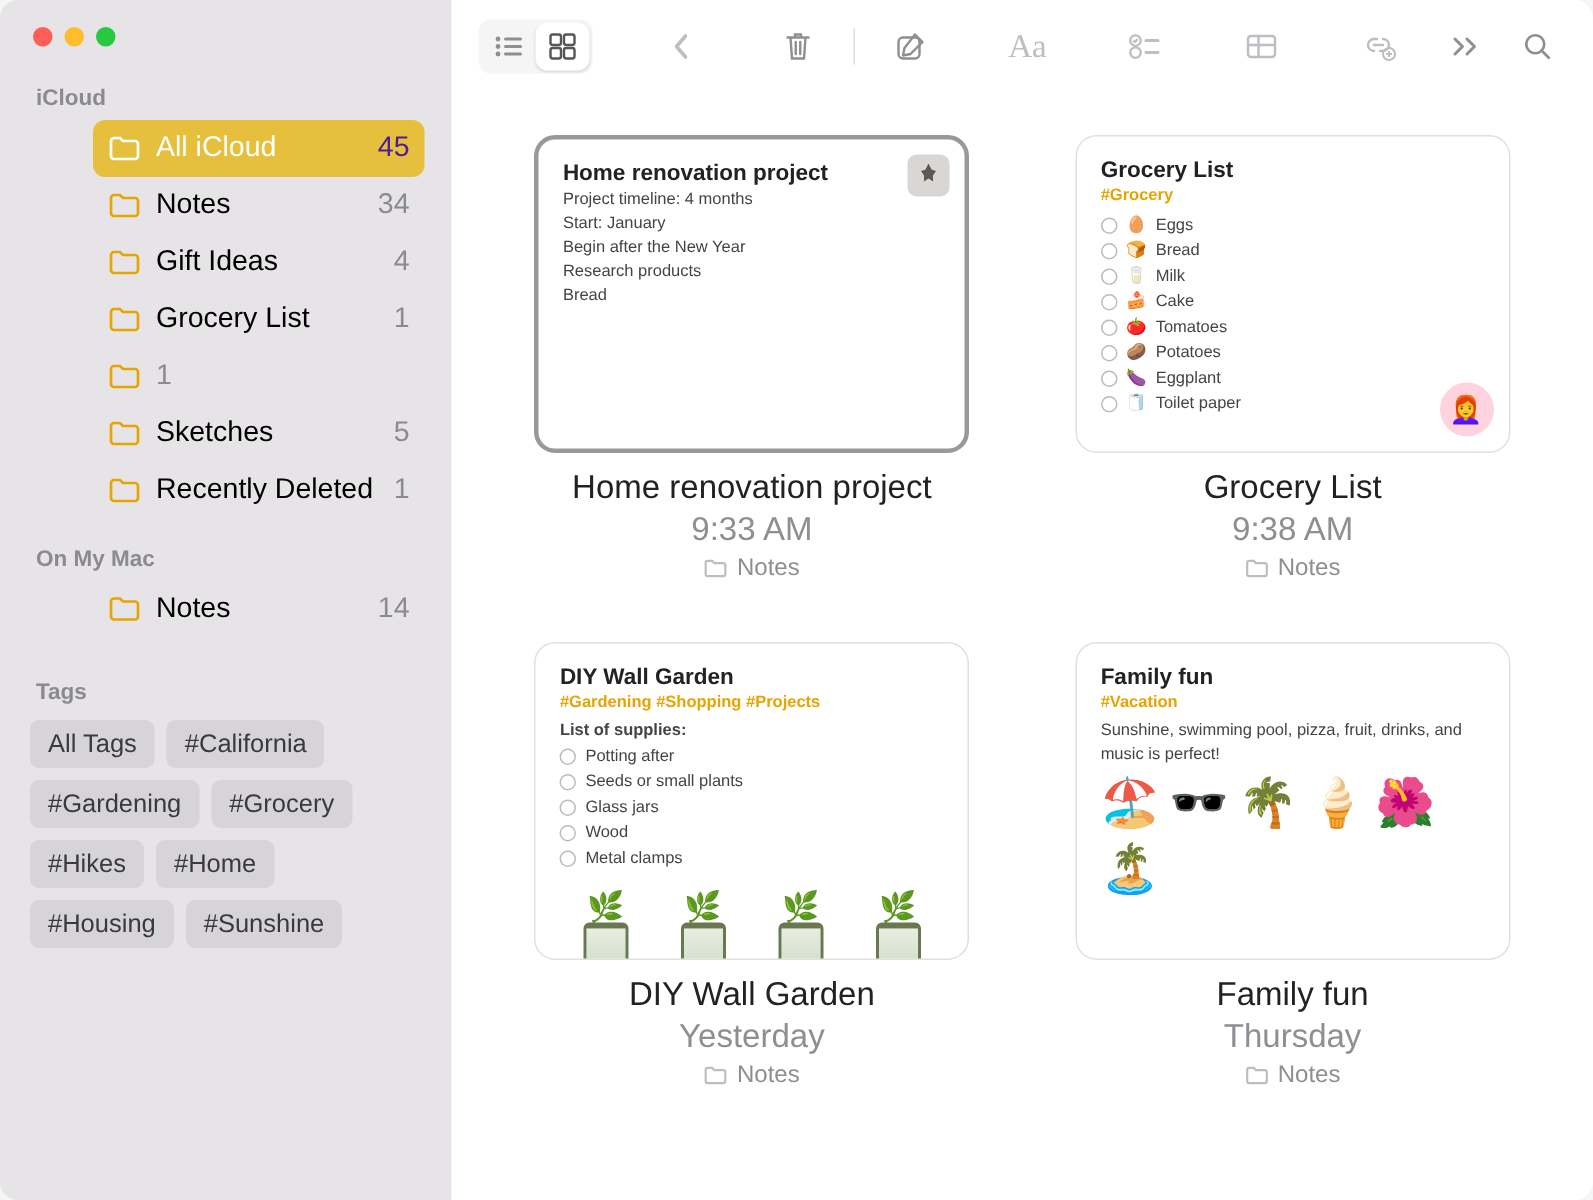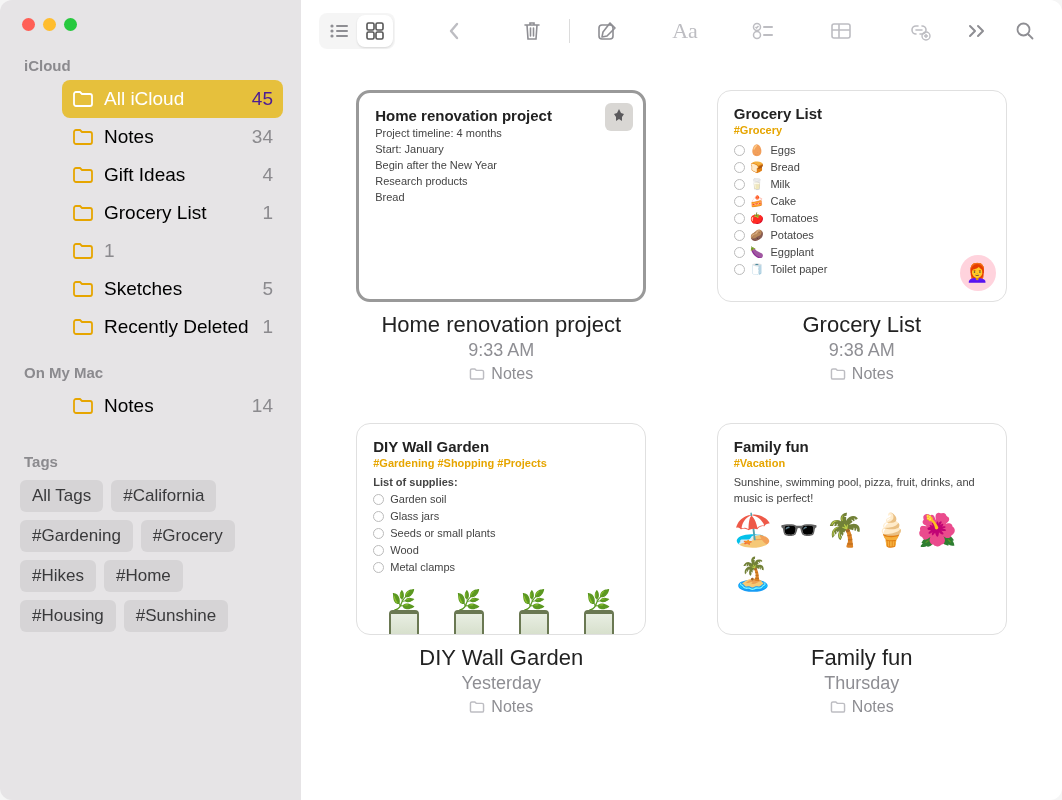--- a/index.html
+++ b/index.html
@@ -36,21 +36,21 @@
   .card .body-line { font-size:11px; color:#444; line-height:1.45; }
   .card ul { list-style:none; }
   .card ul li { font-size:11px; color:#444; display:flex; align-items:center; gap:6px; line-height:1.55; }
   .card ul li::before { content:""; display:inline-block; width:9px; height:9px; border:1px solid #bbb; border-radius:50%; }
   .card ul li .em { font-size:11px; }
   .pin { position:absolute; top:10px; right:10px; width:28px; height:28px; background:#d9d7d4; border-radius:6px; display:flex; align-items:center; justify-content:center; }
   .avatar { position:absolute; bottom:10px; right:10px; width:36px; height:36px; border-radius:50%; background:#ffd3dd; display:flex; align-items:center; justify-content:center; font-size:18px; }
   .card-img { margin-top:auto; display:flex; justify-content:space-around; gap:4px; height:70px; align-items:flex-end; }
   .meta { text-align:center; margin-top:10px; }
   .meta .t { font-size:22px; color:#222; }
-  .meta .d { font-size:18px; color:#8e8e93; margin-top:2px; }
+  .meta .d { font-size:22px; color:#8e8e93; margin-top:2px; }
   .meta .f { font-size:16px; color:#8e8e93; margin-top:4px; display:flex; align-items:center; justify-content:center; gap:6px; }
   .jar { width:46px; display:flex; flex-direction:column; align-items:center; }
   .jar .leaves { font-size:20px; line-height:1; }
   .jar .glass { width:30px; height:36px; border:2px solid #6a7852; border-top:4px solid #6a7852; border-radius:4px 4px 6px 6px; background:linear-gradient(#e8eee2,#cfd9c2); }
   .stickers { display:flex; flex-wrap:wrap; gap:6px; padding-top:4px; }
   .stickers span { font-size:32px; }
   .aa { font-family: Georgia, serif; font-size:22px; }
   svg { display:block; }
 </style>
 </head>
@@ -302,27 +302,27 @@
           </div>
         </div>
       </div>
       <div class="card-wrap">
         <div class="card">
           <div class="title">DIY Wall Garden</div>
           <div class="hash">#Gardening #Shopping #Projects</div>
           <div class="body-line" style="font-weight:700;margin-top:4px">List of supplies:</div>
           <ul>
             <li>
-              <span>Garden soil</span>
+              <span>Potting after</span>
+            </li>
+            <li>
+              <span>Seeds or small plants</span>
             </li>
             <li>
               <span>Glass jars</span>
-            </li>
-            <li>
-              <span>Seeds or small plants</span>
             </li>
             <li>
               <span>Wood</span>
             </li>
             <li>
               <span>Metal clamps</span>
             </li>
           </ul>
           <div class="card-img">
             <div class="jar">

